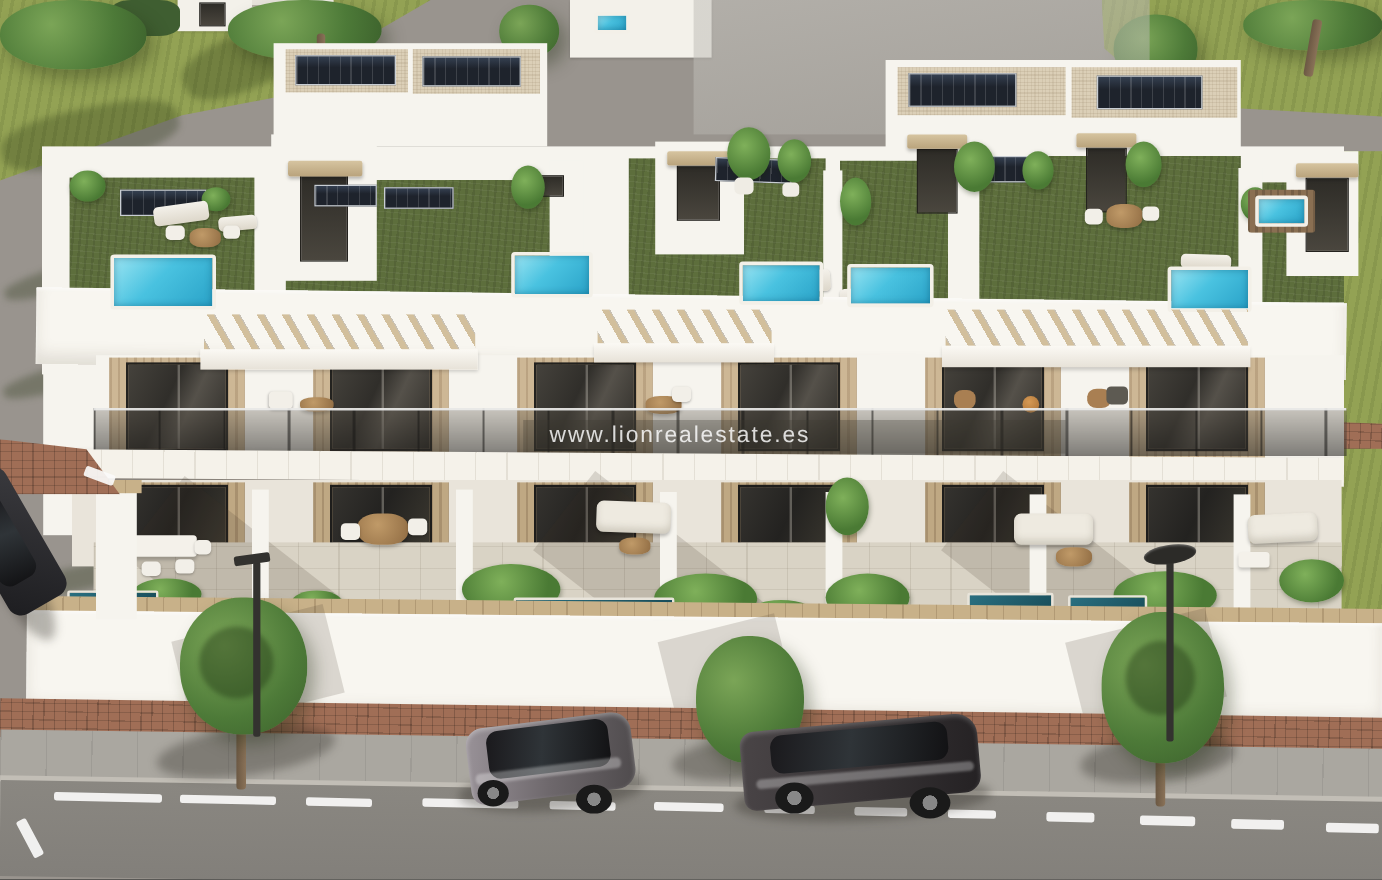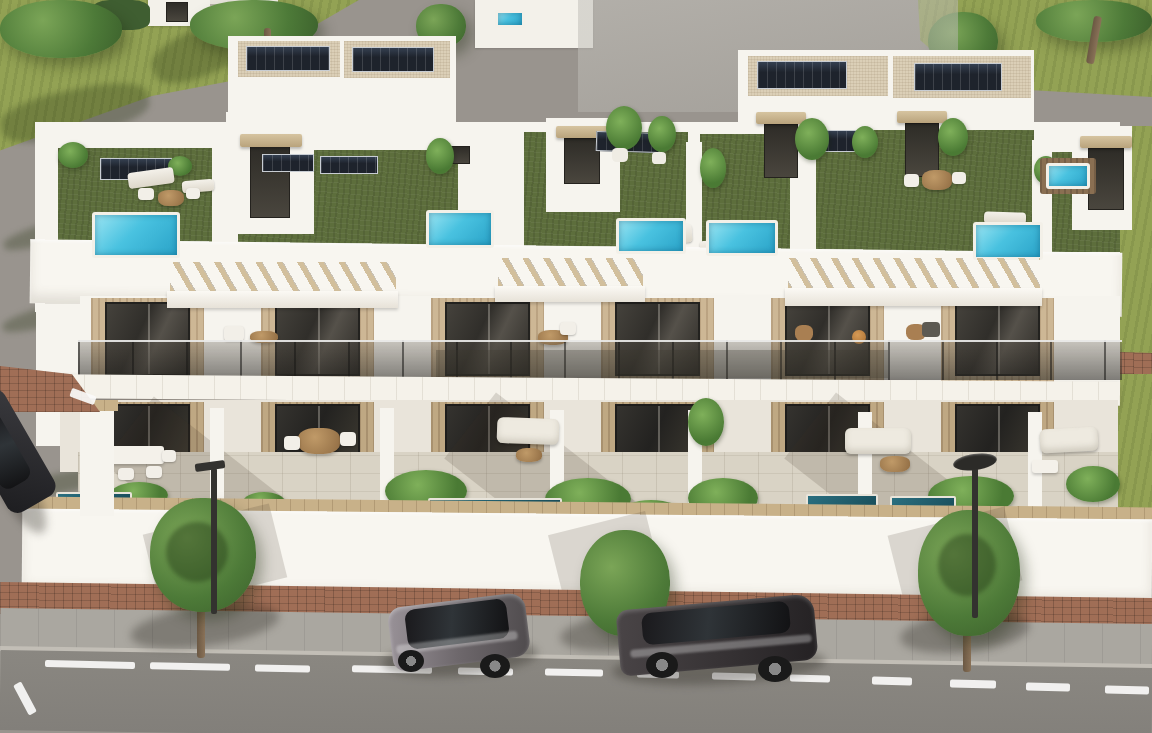--- a/index.html
+++ b/index.html
@@ -62,20 +62,21 @@
   .chaird{background:#5d5a52;border-radius:4px;}
   .poto{background:radial-gradient(circle at 40% 35%,#d69a55,#a96f33);border-radius:50%;}
   .potw{background:#efece4;border-radius:30%;}
   .lounger{background:linear-gradient(#f4f1ea,#ddd7ca);border-radius:4px;box-shadow:0 1px 2px rgba(0,0,0,.3);}
   .bush{background:radial-gradient(circle at 40% 35%,#7fb05a,#4a7a34 70%);border-radius:50%;box-shadow:1px 2px 4px rgba(20,35,10,.35);}
 </style>
 </head>
 <body>
 
 <div id="stage">
+  <div class="wm-text">www.lionrealestate.es</div>
 <div class="s road" style="left: 0px; top: 0px; width: 1152px; height: 733px;"></div>
     <div class="s grass" style="left: 0px; top: 0px; width: 460px; height: 160px; clip-path: polygon(0% 0%, 78% 0%, 66% 20%, 53% 49%, 33% 60%, 0% 94%);"></div>
     <div class="s gshadow" style="left: 0px; top: 90px; width: 150px; height: 46px; transform: rotate(-12deg);"></div>
     <div class="s gshadow" style="left: 150px; top: 28px; width: 110px; height: 46px; transform: rotate(-22deg);"></div>
     <div class="s gshadow" style="left: 0px; top: 205px; width: 210px; height: 24px; transform: rotate(-16deg);"></div>
     <div class="s gshadow" style="left: 0px; top: 295px; width: 170px; height: 22px; transform: rotate(-15deg);"></div>
     <div class="s gshadow" style="left: 10px; top: 470px; width: 130px; height: 20px; transform: rotate(-12deg);"></div>
     <div class="s white2" style="left: 148px; top: 0px; width: 130px; height: 26px;"></div>
     <div class="s doorbox" style="left: 166px; top: 2px; width: 22px; height: 20px;"></div>
     <div class="s stairs" style="left: 210px; top: 0px; width: 56px; height: 22px;"></div>

